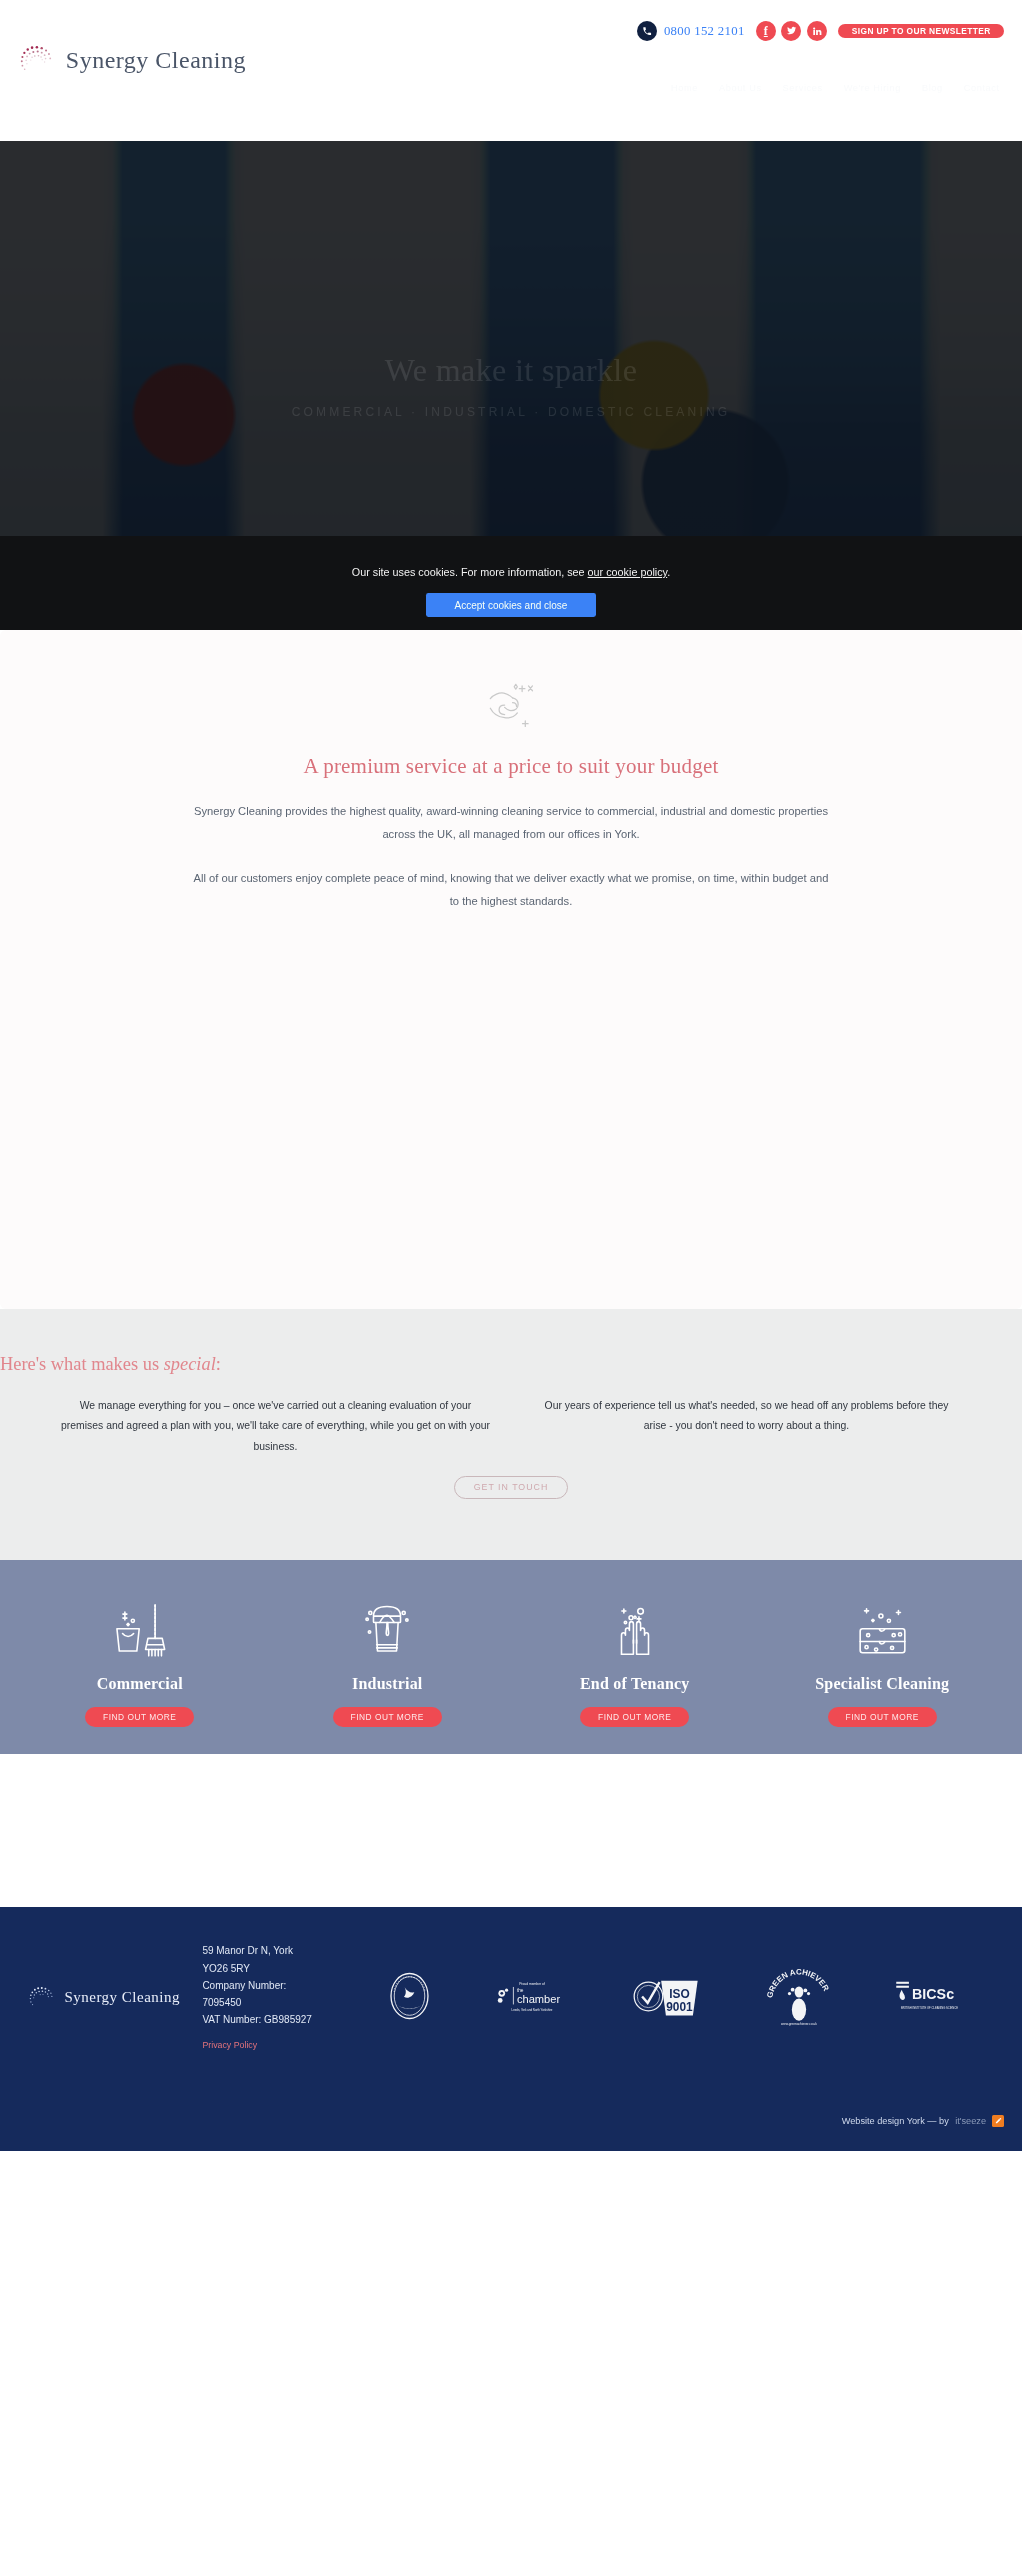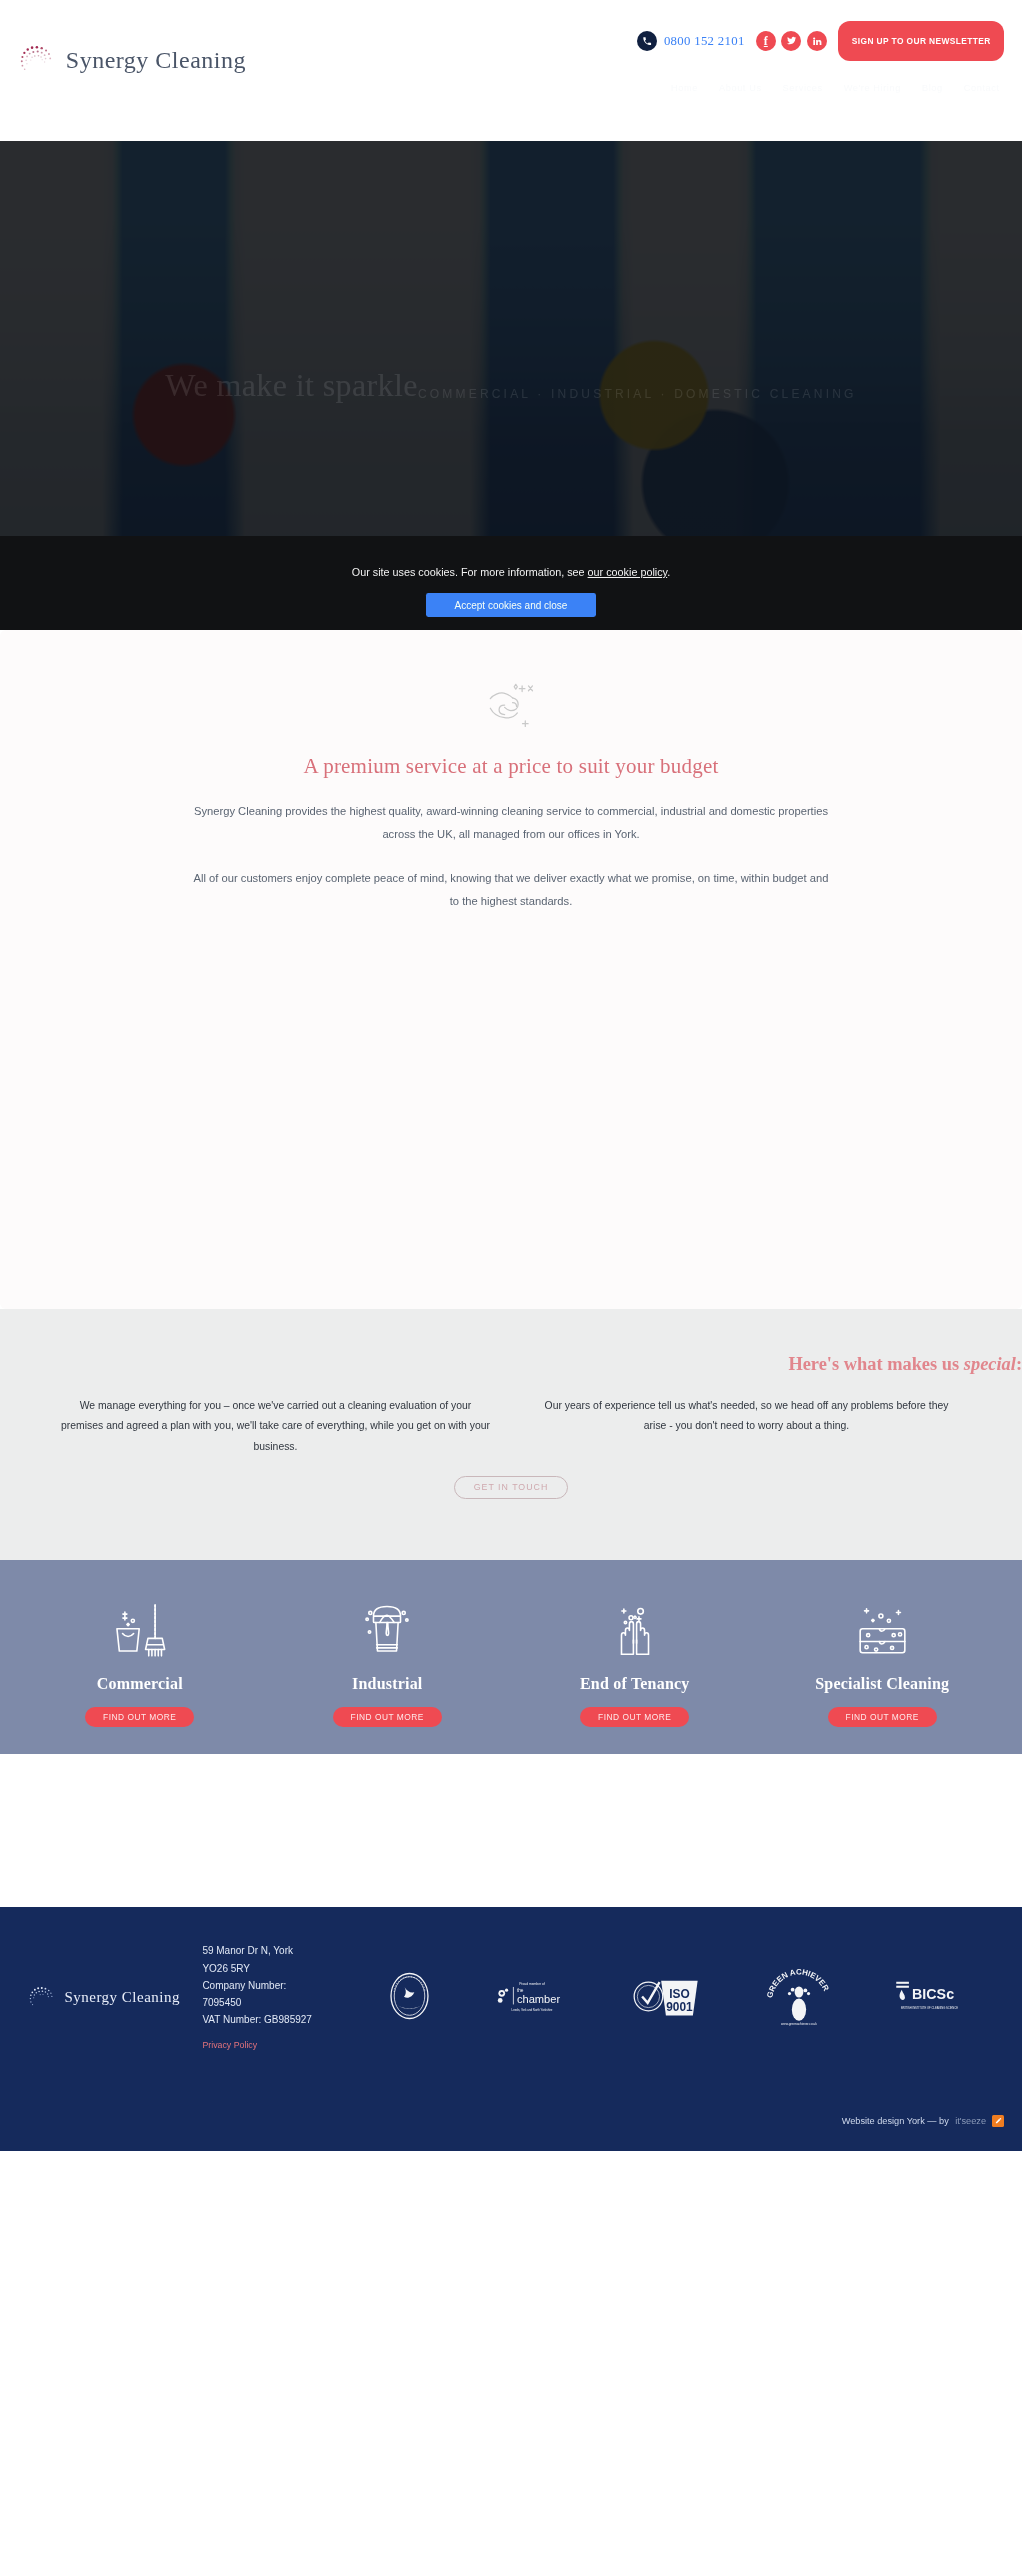--- a/index.html
+++ b/index.html
@@ -18,40 +18,40 @@
   .logo-mark{width:45px;height:45px;position:relative;flex:none;}
   .logo-text{font-family:"Liberation Serif", serif;font-size:24px;color:#4a5568;letter-spacing:0.5px;}
 
   .header-top{position:absolute;right:17.6px;top:21px;display:flex;align-items:center;gap:11.2px;}
   .phone{display:flex;align-items:center;gap:7.2px;}
   .phone-ic{width:20px;height:20px;border-radius:50%;background:#102040;display:flex;align-items:center;justify-content:center;color:#fff;font-size:10.4px;}
   .phone-num{font-family:"Liberation Serif", serif;font-size:12.8px;color:#3b82f6;letter-spacing:0.3px;}
   .socials{display:flex;gap:5.6px;}
   .soc{width:20px;height:20px;border-radius:50%;background:#ef4a52;color:#fff;display:flex;align-items:center;justify-content:center;font-family:"Liberation Serif", serif;font-weight:bold;font-size:12px;}
   .soc.tw svg,.soc.li svg{display:block;}
-  .newsletter{background:#ef4a52;color:#fff;border:none;border-radius:12px;height:40px;padding:0 13.6px;font-size:8.4px;letter-spacing:0.4px;font-weight:bold;cursor:pointer;white-space:nowrap;}
+  .newsletter{background:#ef4a52;color:#fff;border:none;border-radius:12px;height:14px;padding:0 13.6px;font-size:8.4px;letter-spacing:0.4px;font-weight:bold;cursor:pointer;white-space:nowrap;}
 
   .nav{position:absolute;right:22.4px;top:83px;display:flex;gap:21px;}
   .nav a{color:#f3f6f9;font-size:9.2px;letter-spacing:0.6px;text-decoration:none;opacity:.52;}
 
   
   .hero{height:489px;position:relative;overflow:hidden;}
   .hero-photo{
     position:absolute;inset:0;
     background:
       radial-gradient(circle at 18% 56%, rgba(214,54,46,.92) 0 5.5%, rgba(214,54,46,0) 6%),
       radial-gradient(circle at 64% 52%, rgba(247,205,30,.95) 0 7.5%, rgba(247,205,30,0) 8%),
       radial-gradient(circle at 70% 70%, rgba(36,84,150,.9) 0 9%, rgba(36,84,150,0) 9.5%),
       linear-gradient(180deg,#e7eaec 0 16%,#d2d7da 32%,#b9c0c5 46%,#8d9aa5 60%,#5f7486 100%),
       linear-gradient(90deg,#c9cfd3 0 10%,#2d5d9e 12% 22%,#c5cbd0 24% 46%,#2a5694 48% 60%,#cfd4d8 62% 72%,#2d5d9e 74% 90%,#b7bec4 92% 100%);
     background-blend-mode:normal,normal,normal,overlay,soft-light;
     filter:saturate(.95);
   }
   .hero-dark{position:absolute;inset:0;background:rgba(8,10,14,.86);}
-  .hero-inner{position:absolute;inset:0;display:flex;flex-direction:row;align-items:center;justify-content:center;}
+  .hero-inner{position:absolute;inset:0;display:flex;flex-direction:column;align-items:center;justify-content:center;}
   .hero-h1{font-family:"Liberation Serif", serif;font-size:32px;color:#ffffff;opacity:.10;letter-spacing:0.4px;text-align:center;}
   .hero-sub{margin-top:16px;font-size:12px;color:#ffffff;opacity:.10;letter-spacing:3.2px;text-align:center;}
 
   
   .cookie{position:absolute;left:0;right:0;top:395px;height:160px;background:#111214;display:flex;flex-direction:column;align-items:center;padding-top:30px;z-index:5;}
   .cookie-msg{color:#f2f2f2;font-size:10.8px;}
   .cookie-msg a{color:#f2f2f2;}
   .btn-accept{margin-top:15px;background:#3b82f6;color:#f6fff6;border:none;border-radius:2.4px;height:24px;padding:0 29px;font-size:10px;cursor:pointer;}
 
   
@@ -59,21 +59,21 @@
   .btn-pill{background:#ef4a52;color:#ffe9ea;border:none;border-radius:12.8px;height:20px;padding:0 17.6px;font-size:8.4px;letter-spacing:0.5px;cursor:pointer;}
 
   
   .intro{background:#fdfbfb;padding:48px 0 0;text-align:center;height:679px;border-radius:6px;}
   .intro-icon{margin:0 auto 14.4px;width:70px;height:62px;}
   .intro-h2{font-family:"Liberation Serif", serif;font-size:21px;color:#d8707a;font-weight:normal;letter-spacing:0.2px;}
   .intro-p{max-width:639px;margin:21px auto 0;font-size:11.2px;line-height:2.05;color:#5a6472;}
 
   
   .special{background:#eceded;padding:45px 0 61px;}
-  .special-h2{text-align:right;font-family:"Liberation Serif", serif;font-size:18.4px;color:#e1868d;font-weight:bold;}
+  .special-h2{text-align:left;font-family:"Liberation Serif", serif;font-size:18.4px;color:#e1868d;font-weight:normal;}
   .special-h2 em{font-style:italic;}
   .cols{display:flex;max-width:942px;margin:21px auto 0;}
   .col{flex:1;padding:0 21px;text-align:center;font-size:10.4px;line-height:1.95;color:#30363f;}
   .special-cta{margin-top:19px;text-align:center;}
   .btn-outline{background:transparent;border:0.8px solid #c9b7ba;border-radius:12.8px;height:23px;padding:0 19px;color:#cfa9ae;font-size:8.8px;letter-spacing:1px;cursor:pointer;}
 
   
   .services{background:#7e8aa9;padding:37px 0 27px;}
   .svc-row{display:flex;max-width:990px;margin:0 auto;}
   .svc{flex:1;text-align:center;}

